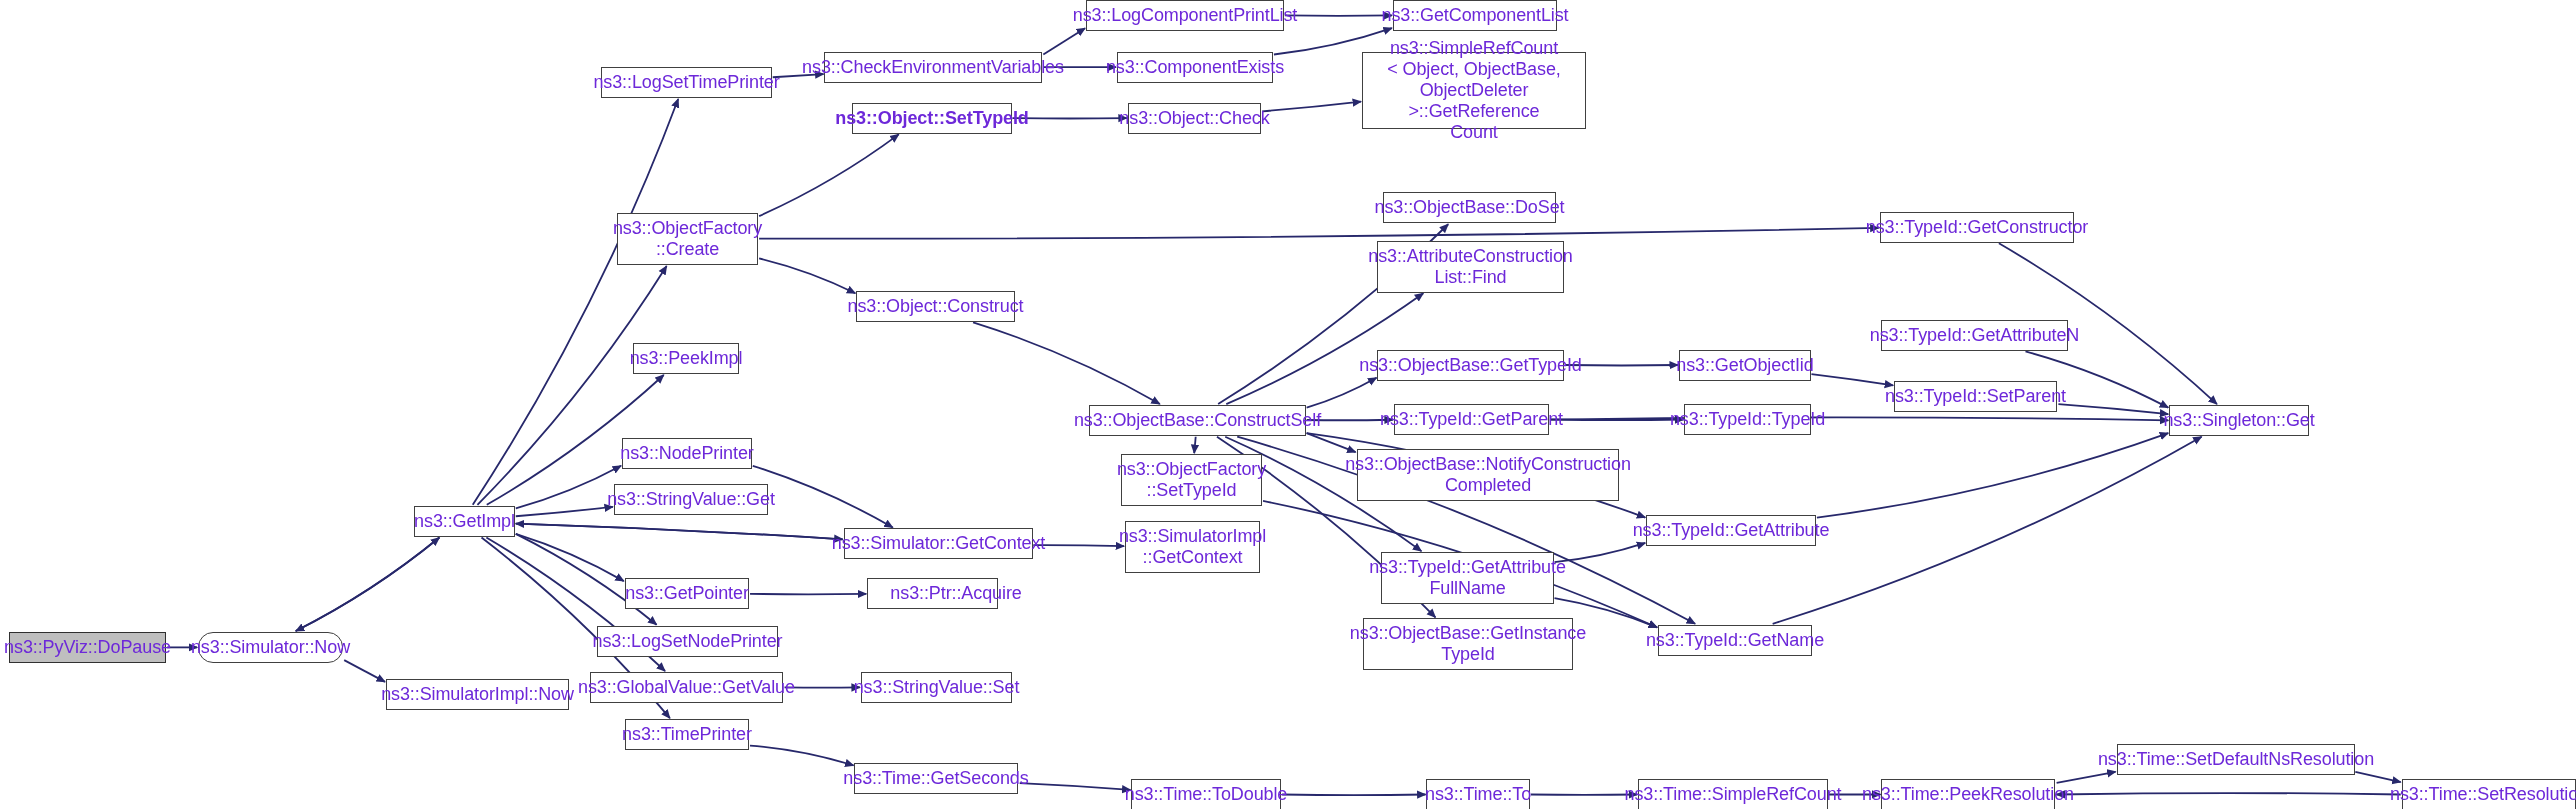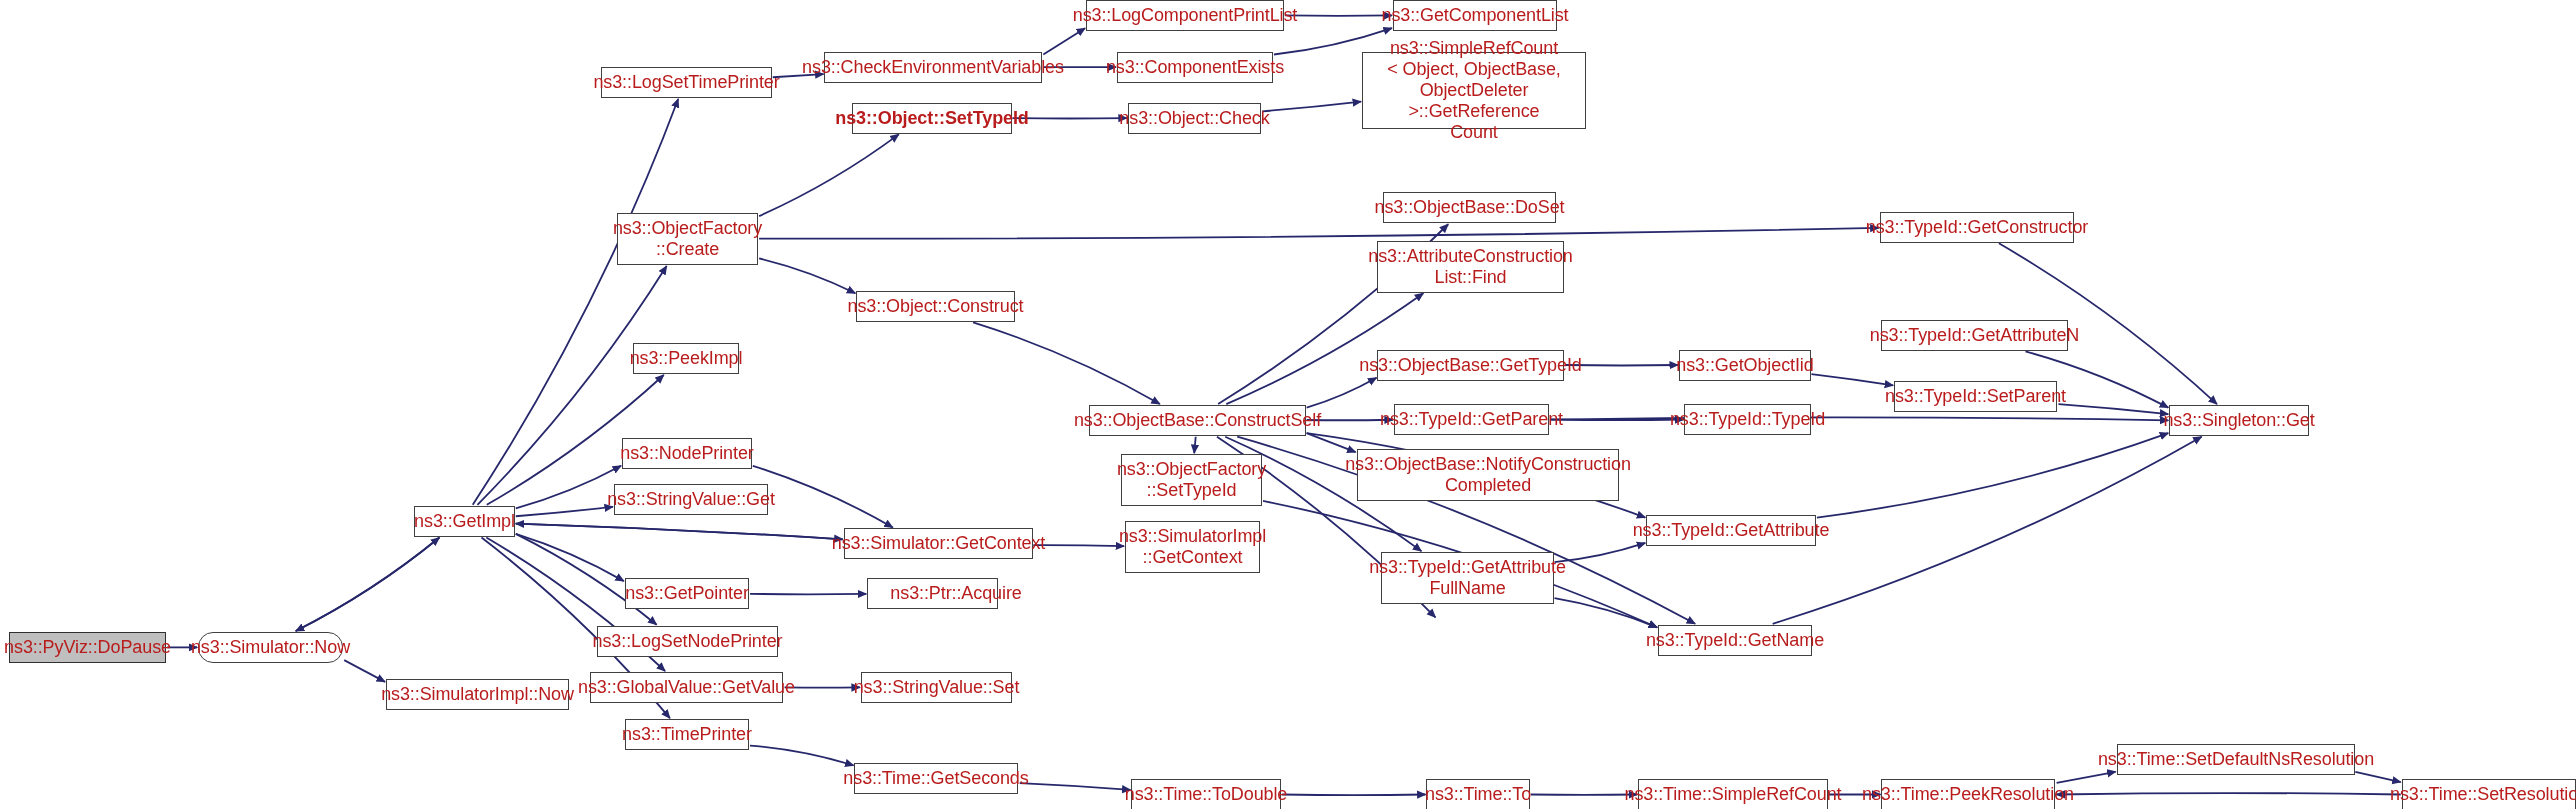--- a/index.html
+++ b/index.html
@@ -21,21 +21,21 @@
     top: 0;
     width: 2576px;
     height: 809px;
     pointer-events: none;
   }
   .node {
     position: absolute;
     box-sizing: border-box;
     border: 1.5px solid #404040;
     background: #ffffff;
-    color: #b91c1c;
+    color: #6d28d9;
     font-size: 18px;
     line-height: 21px;
     display: flex;
     align-items: center;
     justify-content: center;
     text-align: center;
     white-space: pre-line;
     letter-spacing: -0.1px;
     z-index: 3;
   }
@@ -151,20 +151,22 @@
 ::GetContext</div>
     <div class="node" style="left: 1383px; top: 192px; width: 173px; height: 31px; background: rgb(255, 255, 255); border-color: rgb(64, 64, 64);">ns3::ObjectBase::DoSet</div>
     <div class="node" style="left: 1377px; top: 241px; width: 187px; height: 52px; background: rgb(255, 255, 255); border-color: rgb(64, 64, 64);">ns3::AttributeConstruction
 List::Find</div>
     <div class="node" style="left: 1377px; top: 350px; width: 187px; height: 31px; background: rgb(255, 255, 255); border-color: rgb(64, 64, 64);">ns3::ObjectBase::GetTypeId</div>
     <div class="node" style="left: 1394px; top: 404px; width: 155px; height: 31px; background: rgb(255, 255, 255); border-color: rgb(64, 64, 64);">ns3::TypeId::GetParent</div>
     <div class="node" style="left: 1357px; top: 449px; width: 262px; height: 52px; background: rgb(255, 255, 255); border-color: rgb(64, 64, 64);">ns3::ObjectBase::NotifyConstruction
 Completed</div>
     <div class="node" style="left: 1381px; top: 552px; width: 173px; height: 52px; background: rgb(255, 255, 255); border-color: rgb(64, 64, 64);">ns3::TypeId::GetAttribute
 FullName</div>
+    <div class="node" style="left: 1363px; top: 618px; width: 210px; height: 52px; background: rgb(255, 255, 255); border-color: rgb(64, 64, 64);">ns3::ObjectBase::GetInstance
+TypeId</div>
     <div class="node" style="left: 1679px; top: 350px; width: 132px; height: 31px; background: rgb(255, 255, 255); border-color: rgb(64, 64, 64);">ns3::GetObjectIid</div>
     <div class="node" style="left: 1684px; top: 404px; width: 127px; height: 31px; background: rgb(255, 255, 255); border-color: rgb(64, 64, 64);">ns3::TypeId::TypeId</div>
     <div class="node" style="left: 1646px; top: 515px; width: 170px; height: 31px; background: rgb(255, 255, 255); border-color: rgb(64, 64, 64);">ns3::TypeId::GetAttribute</div>
     <div class="node" style="left: 1658px; top: 625px; width: 154px; height: 31px; background: rgb(255, 255, 255); border-color: rgb(64, 64, 64);">ns3::TypeId::GetName</div>
     <div class="node" style="left: 1880px; top: 212px; width: 194px; height: 31px; background: rgb(255, 255, 255); border-color: rgb(64, 64, 64);">ns3::TypeId::GetConstructor</div>
     <div class="node" style="left: 1881px; top: 320px; width: 187px; height: 31px; background: rgb(255, 255, 255); border-color: rgb(64, 64, 64);">ns3::TypeId::GetAttributeN</div>
     <div class="node" style="left: 1894px; top: 381px; width: 163px; height: 31px; background: rgb(255, 255, 255); border-color: rgb(64, 64, 64);">ns3::TypeId::SetParent</div>
     <div class="node" style="left: 2169px; top: 405px; width: 140px; height: 31px; background: rgb(255, 255, 255); border-color: rgb(64, 64, 64);">ns3::Singleton::Get</div>
     <div class="node" style="left: 1131px; top: 779px; width: 150px; height: 31px; background: rgb(255, 255, 255); border-color: rgb(64, 64, 64);">ns3::Time::ToDouble</div>
     <div class="node" style="left: 1426px; top: 779px; width: 104px; height: 31px; background: rgb(255, 255, 255); border-color: rgb(64, 64, 64);">ns3::Time::To</div>

